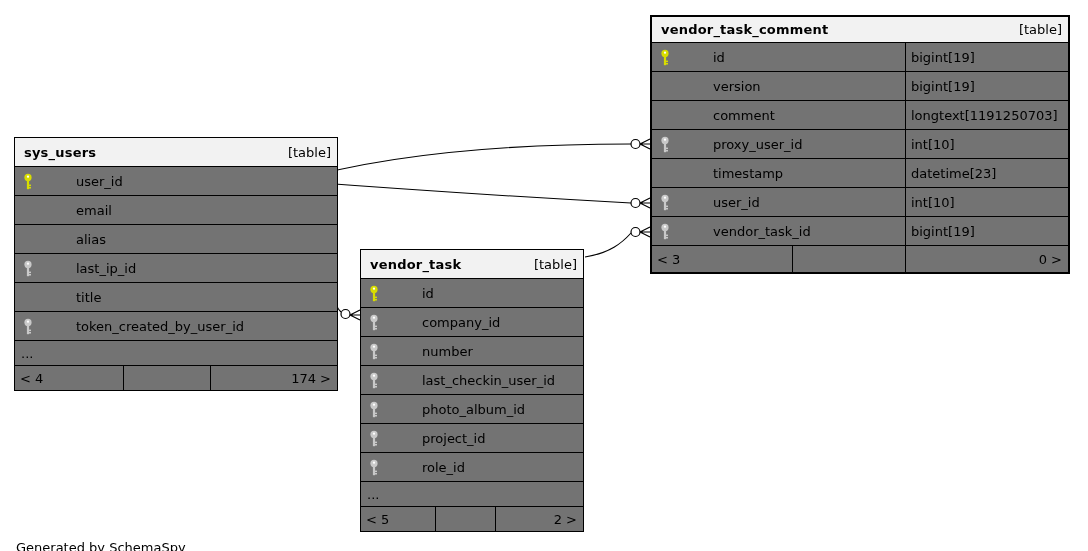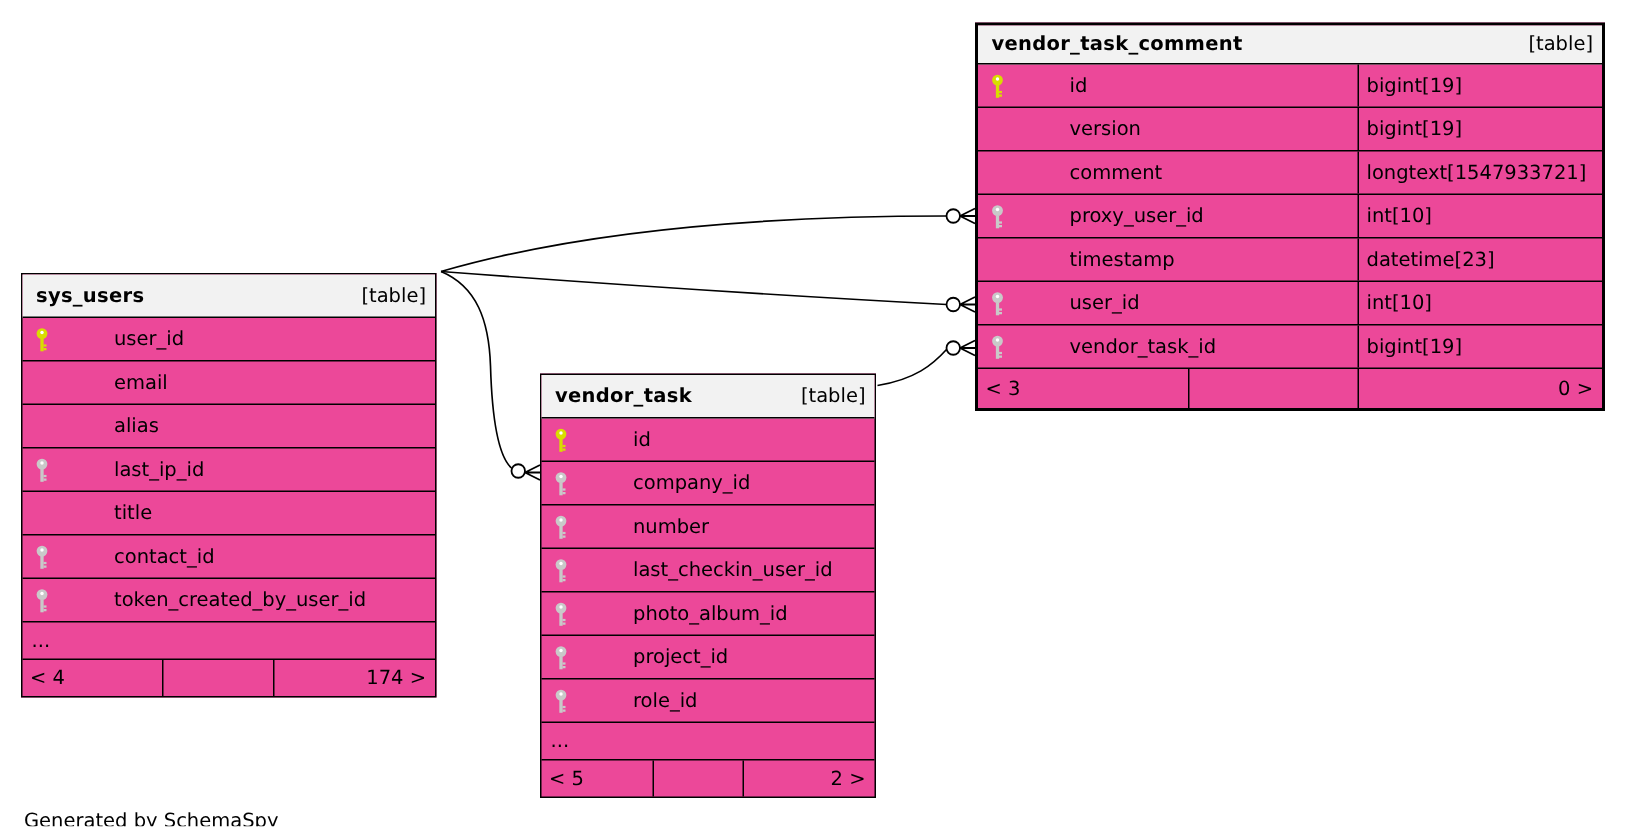--- a/index.html
+++ b/index.html
@@ -2,21 +2,21 @@
 <html><head>
 <meta charset="utf-8">
 <style>
   html,body{margin:0;padding:0;background:#fff;}
   #canvas{
     position:relative;width:1088px;height:551px;background:#ffffff;overflow:hidden;
     font-family:"DejaVu Sans","Liberation Sans",sans-serif;font-size:13px;color:#000;
   }
   #rel-svg{position:absolute;left:0;top:0;z-index:1;}
   #tables{position:absolute;left:0;top:0;width:100%;height:100%;z-index:2;}
-  .tbl{position:absolute;background:#ec4899;border:1px solid #000;box-sizing:border-box;}
+  .tbl{position:absolute;background:#737373;border:1px solid #000;box-sizing:border-box;}
   .tbl.emphasis{border-width:2px;}
   .tbl-header{display:flex;justify-content:space-between;align-items:center;height:28px;
     background:#f2f2f2;border-bottom:1px solid #000;padding:0 6px 0 9px;}
   .emphasis .tbl-header{height:25px;}
   .tbl-name{font-weight:bold;letter-spacing:0.2px;}
   .row{display:flex;align-items:stretch;height:28px;border-bottom:1px solid #000;}
   .name-cell{display:flex;align-items:center;flex:1 1 auto;padding-left:8px;min-width:0;gap:34px;}
   .key-slot{width:19px;display:inline-flex;align-items:center;flex:0 0 19px;}
   .type-cell{flex:1 1 auto;border-left:1px solid #000;display:flex;align-items:center;
     padding-left:5px;white-space:nowrap;overflow:hidden;}
@@ -59,21 +59,21 @@
       <path fill="none" d="M 640 232 L 650 227 M 640 232 L 650 232 M 640 232 L 650 237"></path>
       <circle cx="635.5" cy="232" r="4.5" fill="#fff"></circle>
     </g>
     <g stroke="#000" stroke-width="1.2">
       <path fill="none" d="M 350 315 L 360 310 M 350 315 L 360 315 M 350 315 L 360 320"></path>
       <circle cx="345.5" cy="314" r="4.5" fill="#fff"></circle>
     </g>
   </svg>
 
   <div id="tables">
-      <div class="tbl" style="left: 14px; top: 137px; width: 277px; margin-top: 45px;">
+      <div class="tbl" style="left: 14px; top: 137px; width: 324px;">
         <div class="tbl-header">
           <span class="tbl-name">sys_users</span>
           <span class="tbl-tag">[table]</span>
         </div>
         <div class="row">
           <span class="name-cell">
             <span class="key-slot">
               <svg width="10" height="17" viewBox="0 0 10 17">
                 <circle cx="5" cy="4.4" r="3.6" fill="#d8dd00"></circle>
                 <circle cx="5" cy="3.7" r="1.15" fill="#fff"></circle>
@@ -108,34 +108,20 @@
                 <rect x="6" y="14" width="2" height="1.5" fill="#c9c9c9"></rect>
               </svg>
             </span>
             <span>last_ip_id</span>
           </span>
         </div>
         <div class="row">
           <span class="name-cell">
             <span class="key-slot"></span>
             <span>title</span>
-          </span>
-        </div>
-        <div class="row">
-          <span class="name-cell">
-            <span class="key-slot">
-              <svg width="10" height="17" viewBox="0 0 10 17">
-                <circle cx="5" cy="4.4" r="3.6" fill="#c9c9c9"></circle>
-                <circle cx="5" cy="3.7" r="1.15" fill="#fff"></circle>
-                <rect x="3.9" y="7.6" width="2.2" height="8.6" fill="#c9c9c9"></rect>
-                <rect x="6" y="11.6" width="2" height="1.5" fill="#c9c9c9"></rect>
-                <rect x="6" y="14" width="2" height="1.5" fill="#c9c9c9"></rect>
-              </svg>
-            </span>
-            <span>contact_id</span>
           </span>
         </div>
         <div class="row">
           <span class="name-cell">
             <span class="key-slot">
               <svg width="10" height="17" viewBox="0 0 10 17">
                 <circle cx="5" cy="4.4" r="3.6" fill="#c9c9c9"></circle>
                 <circle cx="5" cy="3.7" r="1.15" fill="#fff"></circle>
                 <rect x="3.9" y="7.6" width="2.2" height="8.6" fill="#c9c9c9"></rect>
                 <rect x="6" y="11.6" width="2" height="1.5" fill="#c9c9c9"></rect>
@@ -291,21 +277,21 @@
             <span class="key-slot"></span>
             <span>version</span>
           </span>
           <span class="type-cell">bigint[19]</span>
         </div>
         <div class="row">
           <span class="name-cell" style="flex:0 0 245px">
             <span class="key-slot"></span>
             <span>comment</span>
           </span>
-          <span class="type-cell">longtext[1547933721]</span>
+          <span class="type-cell">longtext[1191250703]</span>
         </div>
         <div class="row">
           <span class="name-cell" style="flex:0 0 245px">
             <span class="key-slot">
               <svg width="10" height="17" viewBox="0 0 10 17">
                 <circle cx="5" cy="4.4" r="3.6" fill="#c9c9c9"></circle>
                 <circle cx="5" cy="3.7" r="1.15" fill="#fff"></circle>
                 <rect x="3.9" y="7.6" width="2.2" height="8.6" fill="#c9c9c9"></rect>
                 <rect x="6" y="11.6" width="2" height="1.5" fill="#c9c9c9"></rect>
                 <rect x="6" y="14" width="2" height="1.5" fill="#c9c9c9"></rect>

